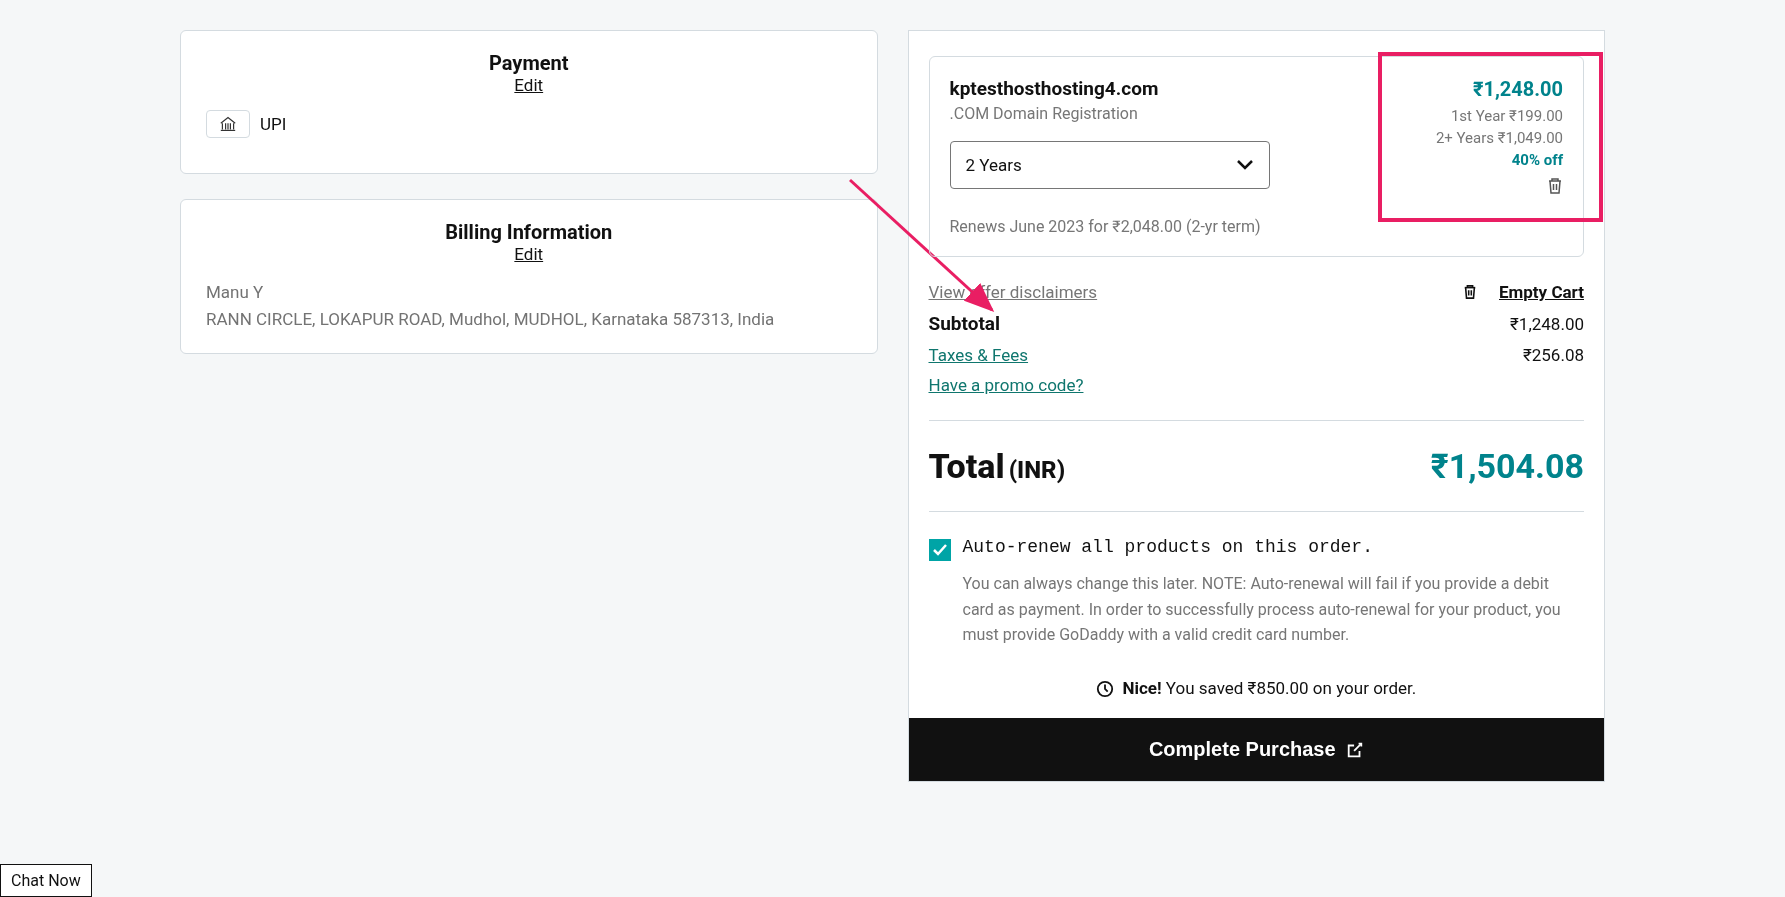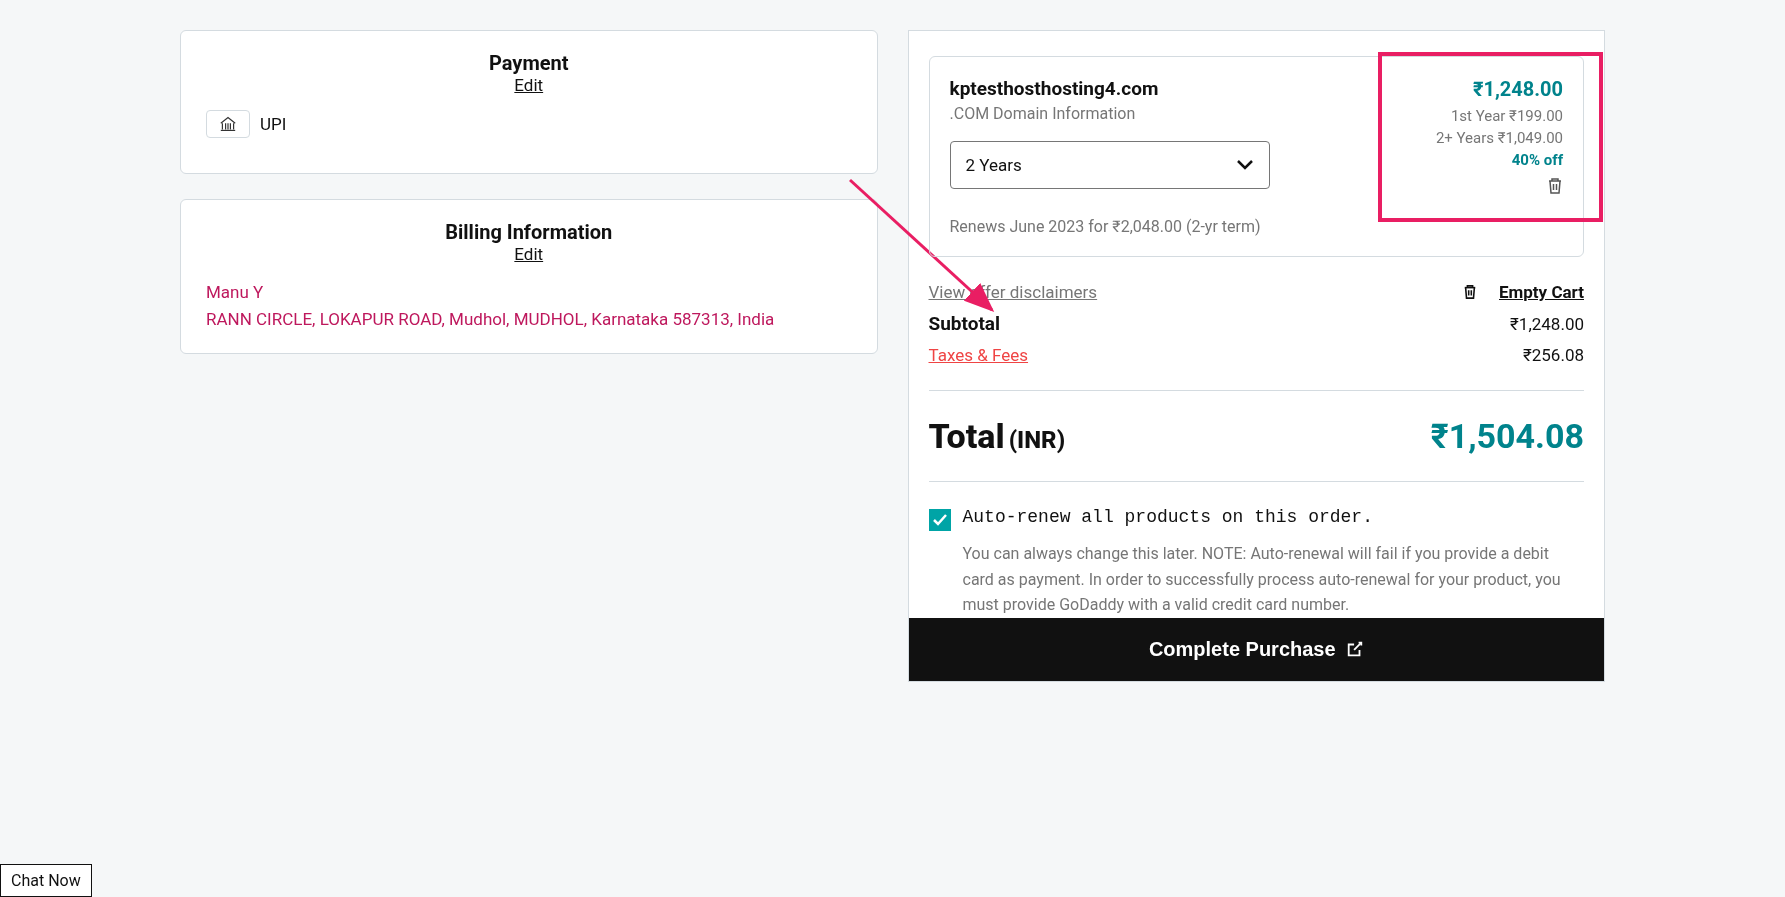--- a/index.html
+++ b/index.html
@@ -70,21 +70,21 @@
       font-size: 17px;
     }
     .payment-desc {
       font-size: 17px;
       line-height: 1.5;
       color: #111;
     }
     .billing-text {
       font-size: 17px;
       line-height: 1.6;
-      color: #be185d;
+      color: #737373;
     }
     .summary-card {
       background: #fff;
       border: 1px solid #d4dbe0;
       padding: 25px 0 0 0;
     }
     .product-box {
       border: 1px solid #d4dbe0;
       border-radius: 6px;
       margin: 0 20px 25px 20px;
@@ -166,21 +166,21 @@
     .summary-row {
       display: flex;
       justify-content: space-between;
       align-items: center;
       font-size: 17px;
       margin-bottom: 10px;
     }
     .underline-link {
       text-decoration: underline;
       cursor: pointer;
-      color: #ef4444;
+      color: #0f766e;
     }
     .subtotal-label {
       font-weight: 700;
       font-size: 19px;
     }
     .empty-cart {
       text-decoration: underline;
       font-weight: 700;
       cursor: pointer;
     }
@@ -321,21 +321,21 @@
     </svg>
   </div>
 
   <div class="right-col">
     <div class="summary-card">
       <div class="product-box">
         <div class="highlight-box"></div>
         <div class="product-top">
           <div class="product-left">
             <div class="product-name">kptesthosthosting4.com</div>
-            <div class="product-sub">.COM Domain Information</div>
+            <div class="product-sub">.COM Domain Registration</div>
             <div class="term-select">
               <span>2 Years</span>
               <svg class="icon" width="18" height="12" viewBox="0 0 18 12">
                   <path d="M2 2 L9 9 L16 2" stroke="#111" stroke-width="2.5" fill="none"></path>
                 </svg>
             </div>
           </div>
           <div class="product-right">
             <div class="price-main">₹1,248.00</div>
             <div class="price-line">1st Year ₹199.00</div>
@@ -370,20 +370,23 @@
           </span>
         </div>
         <div class="summary-row">
           <span class="subtotal-label">Subtotal</span>
           <span>₹1,248.00</span>
         </div>
         <div class="summary-row">
           <a class="underline-link">Taxes &amp; Fees</a>
           <span>₹256.08</span>
         </div>
+        <div class="summary-row">
+          <a class="underline-link">Have a promo code?</a>
+        </div>
 
         <hr class="divider">
 
         <div class="total-row">
           <div>
             <span class="total-label">Total</span>
             <span class="total-currency">(INR)</span>
           </div>
           <span class="total-amount">₹1,504.08</span>
         </div>
@@ -393,20 +396,27 @@
         <div class="autorenew-row">
           <div class="checkbox">
             <svg class="icon" width="16" height="14" viewBox="0 0 16 14">
                 <path d="M2 7 L6 11 L14 2" stroke="#fff" stroke-width="2.5" fill="none"></path>
               </svg>
           </div>
           <span class="autorenew-label">Auto-renew all products on this order.</span>
         </div>
         <div class="autorenew-note">You can always change this later. NOTE: Auto-renewal will fail if you provide a debit card as payment. In order to successfully process auto-renewal for your product, you must provide GoDaddy with a valid credit card number.</div>
 
+        <div class="nice-row">
+          <svg class="icon" style="display:inline-block;vertical-align:middle;margin-right:4px;" width="18" height="18" viewBox="0 0 20 20" fill="none" stroke="#111" stroke-width="2">
+            <circle cx="10" cy="10" r="8"></circle>
+            <path d="M10 5 L10 10 L13 13"></path>
+          </svg>
+          <span class="nice-bold">Nice!</span><span> You saved ₹850.00 on your order.</span>
+        </div>
       </div>
 
       <button class="complete-btn">
         <span>Complete Purchase</span>
         <svg class="icon" width="18" height="18" viewBox="0 0 20 20" fill="none" stroke="#fff" stroke-width="2">
           <path d="M14 3 L17 3 L17 6"></path>
           <path d="M9 11 L17 3"></path>
           <path d="M15 11 L15 17 L3 17 L3 5 L9 5"></path>
         </svg>
       </button>

